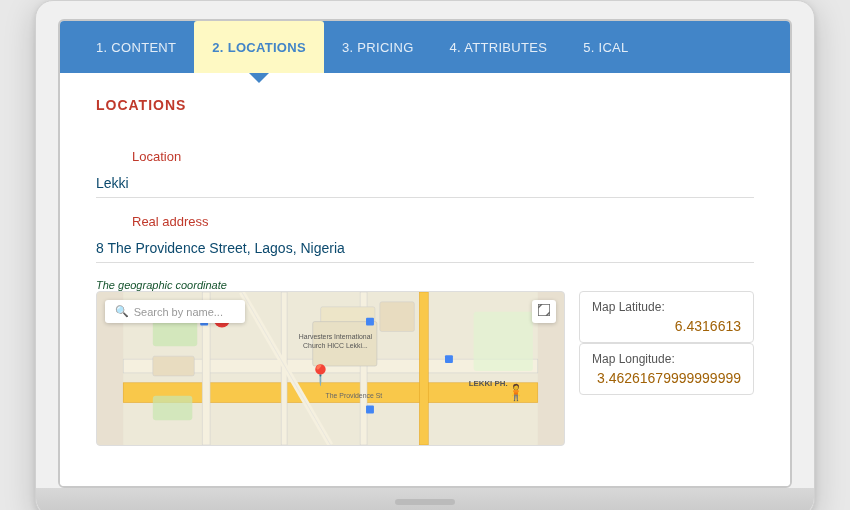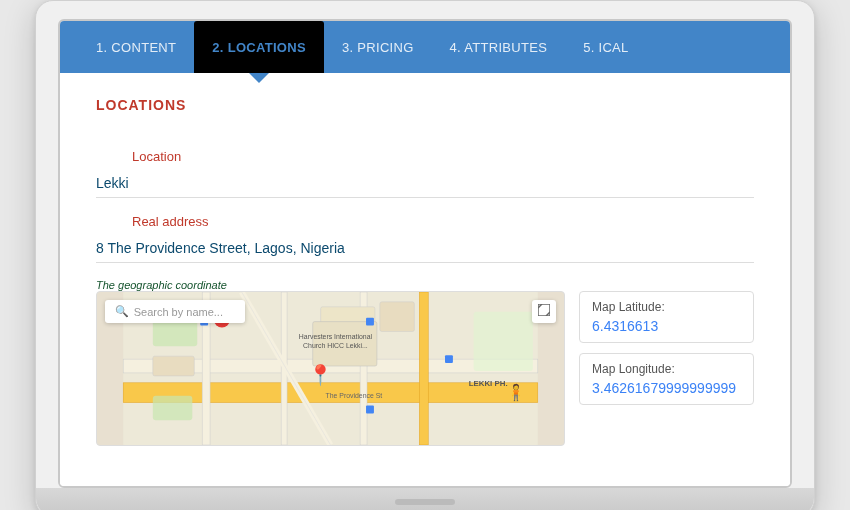--- a/index.html
+++ b/index.html
@@ -47,21 +47,21 @@
       font-size: 13px;
       font-weight: 500;
       padding: 0 18px;
       cursor: pointer;
       letter-spacing: 0.3px;
     }
 
     .tab-item.active {
       color: #fff;
       font-weight: 700;
-      background: #000000;
+      background: #fef9c3;
       color: #4285c8;
       border-radius: 3px 3px 0 0;
       position: relative;
     }
 
     .tab-item.active::after {
       content: '';
       position: absolute;
       bottom: -10px;
       left: 50%;
@@ -172,40 +172,40 @@
       font-size: 12px;
       box-shadow: 0 1px 4px rgba(0,0,0,0.2);
       z-index: 5;
       cursor: pointer;
       border: none;
     }
 
     .coord-panels {
       display: flex;
       flex-direction: column;
-      gap: 10px;
       width: 175px;
     }
 
     .coord-panel {
       border: 1px solid #ddd;
       border-radius: 4px;
       padding: 8px 12px;
     }
 
     .coord-panel-label {
       font-size: 12px;
       color: #555;
       margin-bottom: 4px;
     }
 
     .coord-panel-value {
       font-size: 14px;
-      color: #3b82f6;
+      color: #a16207;
       font-weight: 500;
+      text-align: right;
     }
 
     .laptop-chin {
       height: 28px;
       background: linear-gradient(to bottom, #d8d8d8, #c8c8c8);
       border-radius: 0 0 18px 18px;
       margin: 0 -22px;
       display: flex;
       align-items: center;
       justify-content: center;

